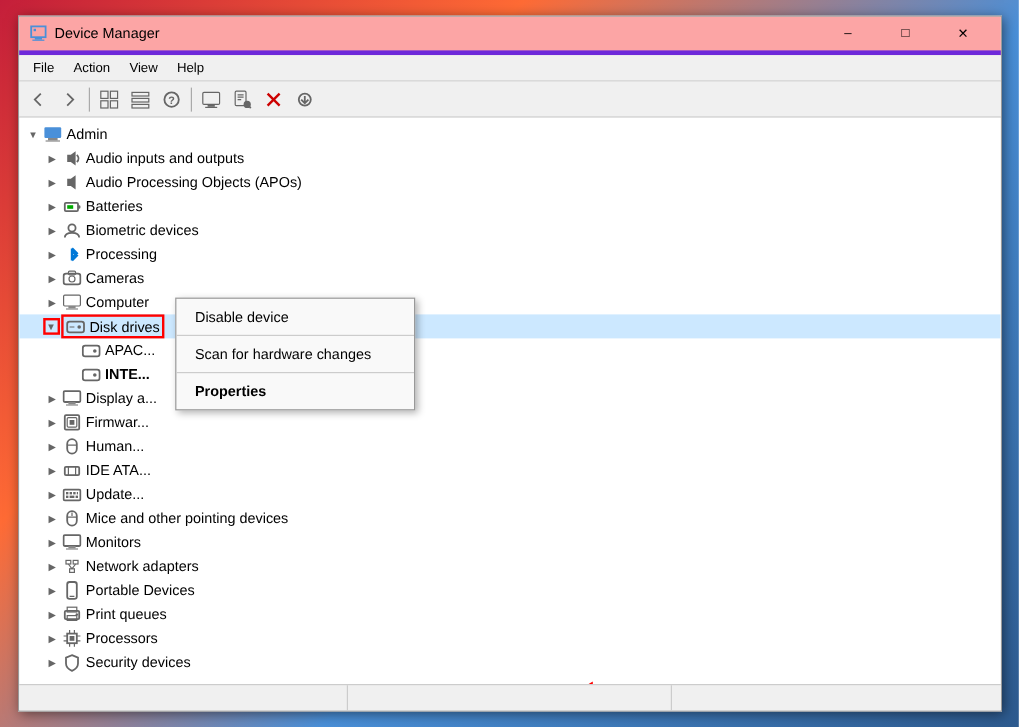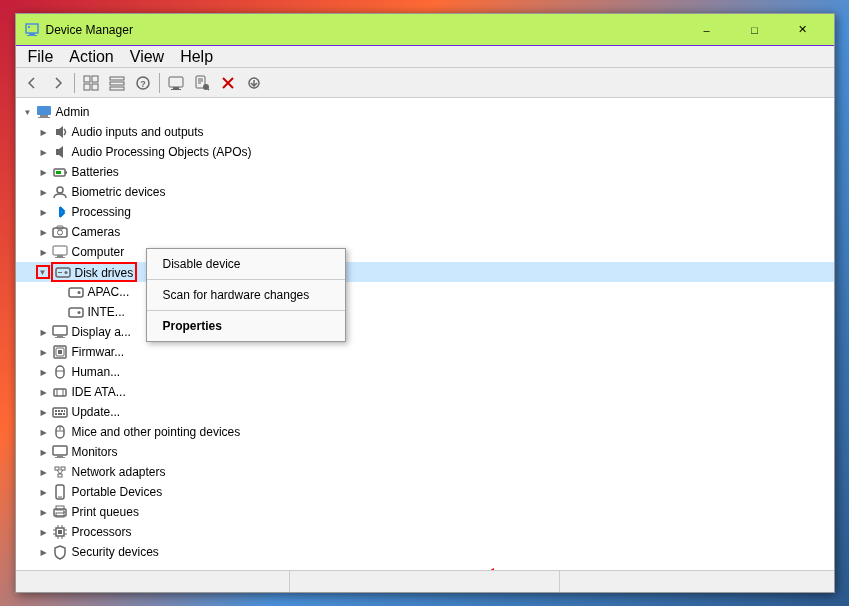--- a/index.html
+++ b/index.html
@@ -20,25 +20,25 @@
       height: 580px;
       background: #f0f0f0;
       border: 1px solid #999;
       box-shadow: 2px 2px 10px rgba(0,0,0,0.5);
       display: flex;
       flex-direction: column;
     }
 
     .title-bar {
       height: 32px;
-      background: #bef264;
+      background: #fca5a5;
       display: flex;
       align-items: center;
       padding: 0 8px;
-      border-bottom: 1px solid #6d28d9;
+      border-bottom: 4px solid #6d28d9;
       user-select: none;
     }
 
     .title-bar-icon {
       width: 16px;
       height: 16px;
       margin-right: 6px;
       display: flex;
       align-items: center;
       justify-content: center;
@@ -73,21 +73,21 @@
       display: flex;
       align-items: center;
       padding: 0 4px;
       background: #f0f0f0;
       border-bottom: 1px solid #ccc;
     }
 
     .menu-item {
       padding: 2px 8px;
       cursor: pointer;
-      font-size: 16px;
+      font-size: 11px;
     }
 
     .toolbar {
       height: 30px;
       display: flex;
       align-items: center;
       padding: 2px 4px;
       background: #f0f0f0;
       border-bottom: 1px solid #ccc;
       gap: 2px;
@@ -460,21 +460,21 @@
             <svg width="16" height="16" viewBox="0 0 16 16">
               <rect x="1" y="4" width="14" height="9" rx="2" fill="none" stroke="#666" stroke-width="1.5"></rect>
               <circle cx="11" cy="8.5" r="1.5" fill="#666"></circle>
             </svg>
           </div>
           <span class="tree-label">APAC...</span>
         </div>
       </div>
 
       <div class="tree-item">
-        <div class="tree-item-indent" style="padding-left: 36px;">
+        <div class="tree-item-indent" style="padding-left: 36px; font-weight: bold;">
           <div class="expand-btn" style="visibility:hidden;">▶</div>
           <div class="tree-icon svg-icon">
             <svg width="16" height="16" viewBox="0 0 16 16">
               <rect x="1" y="4" width="14" height="9" rx="2" fill="none" stroke="#666" stroke-width="1.5"></rect>
               <circle cx="11" cy="8.5" r="1.5" fill="#666"></circle>
             </svg>
           </div>
           <span class="tree-label">INTE...</span>
         </div>
       </div>

